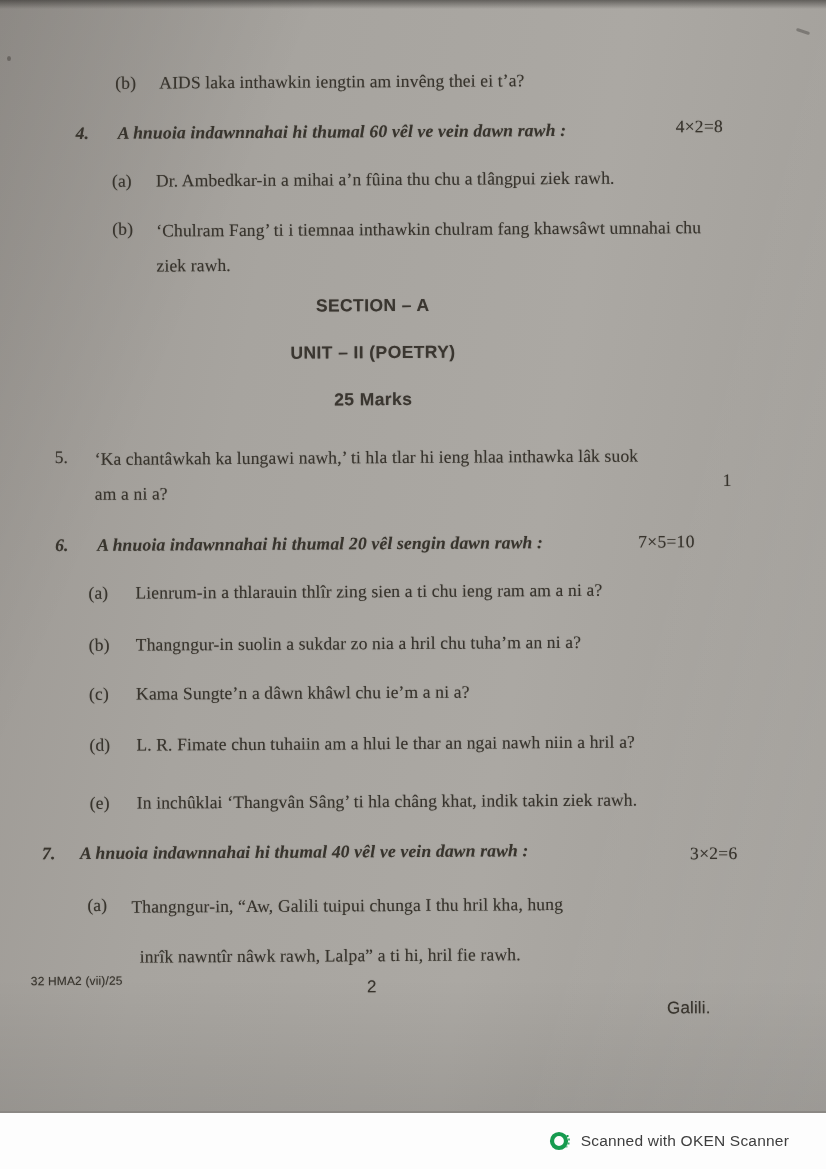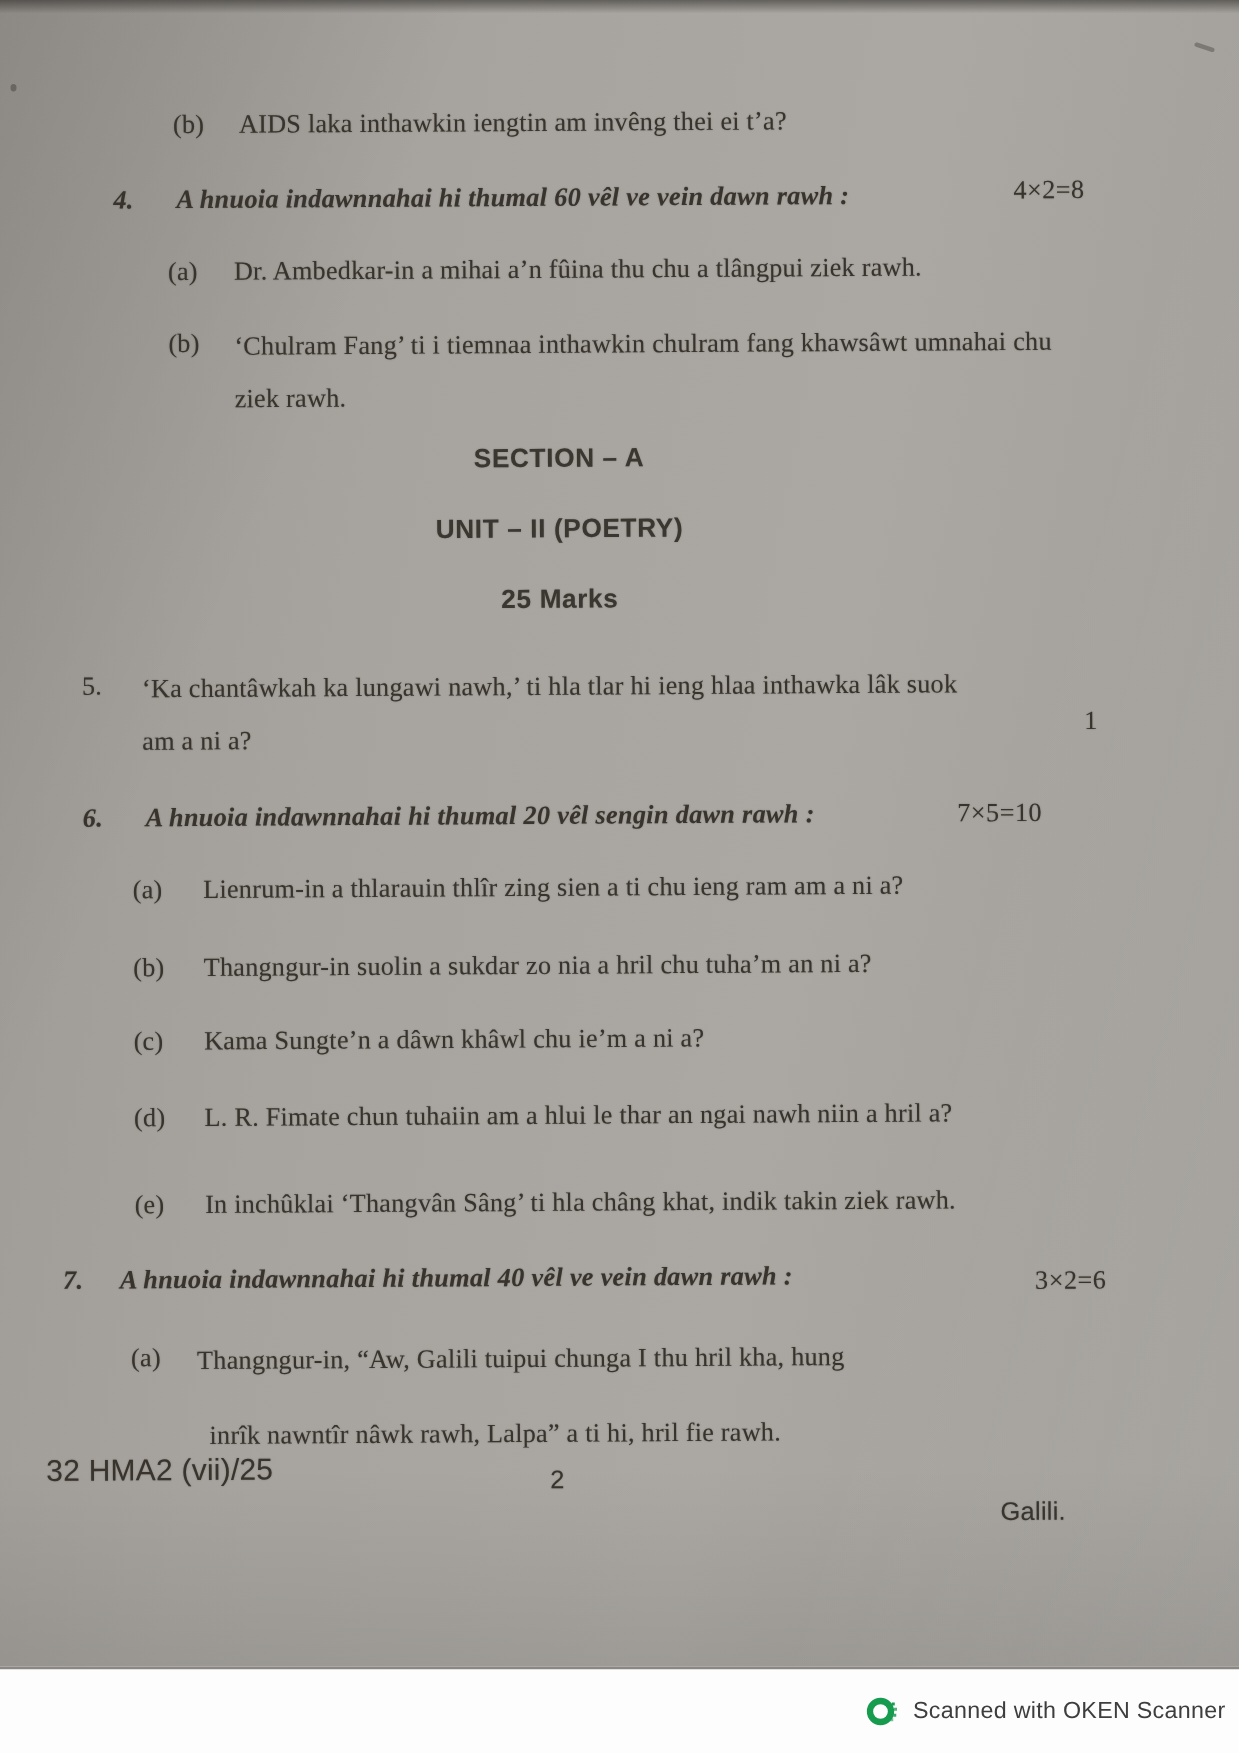--- a/index.html
+++ b/index.html
@@ -32,21 +32,21 @@
            font-family:"Liberation Sans",sans-serif;font-weight:700;
            font-size:17.5px;letter-spacing:.4px;color:#3a3630;
            text-shadow:0 0 1px rgba(52,48,42,.4);}
   .sans{font-family:"Liberation Sans",sans-serif;}
   .speck{position:absolute;background:#4a4742;border-radius:50%;opacity:.55;}
   .s1{left:7px;top:56px;width:4px;height:5px;}
   .s2{left:796px;top:30px;width:14px;height:3px;border-radius:2px;transform:rotate(18deg);opacity:.45;}
   
   .scanbar{position:absolute;left:0;top:1113px;width:826px;height:56px;background:#fdfdfd;
            display:flex;align-items:center;justify-content:flex-end;
-           padding-right:9px;box-sizing:border-box;gap:10px;}
+           padding-right:37px;box-sizing:border-box;gap:10px;}
   .oken-text{font-family:"Liberation Sans",sans-serif;font-size:15.5px;
              color:#3e3e3e;letter-spacing:.2px;}
   .oken-logo{display:inline-flex;}
 </style>
 </head>
 <body>
 
 <div class="shot">
 
   <div class="scan">
@@ -126,21 +126,21 @@
       <div class="marks" style="top:845px;left:676px;margin-left:12px;">3×2=6</div>
 
       <div class="row" style="top:888px;left:85px;">
         <span class="lbl">(a)</span>
         <span class="txt">
           <span class="ln">Thangngur-in, “Aw, Galili tuipui chunga I thu hril kha, hung</span>
           <span class="ln l2-gap">inrîk nawntîr nâwk rawh, Lalpa” a ti hi, hril fie rawh.</span>
         </span>
       </div>
 
-      <div class="row sans" style="top:964px;left:28px;font-size:20px;">
+      <div class="row sans" style="top:964px;left:28px;font-size:12px;">
         <span>32 HMA2 (vii)/25</span>
       </div>
       <div class="row sans" style="top:972px;left:364px;font-size:17px;">
         <span>2</span>
       </div>
       <div class="row sans" style="top:995px;left:664px;font-size:17px;">
         <span>Galili.</span>
       </div>
 
     </div>

